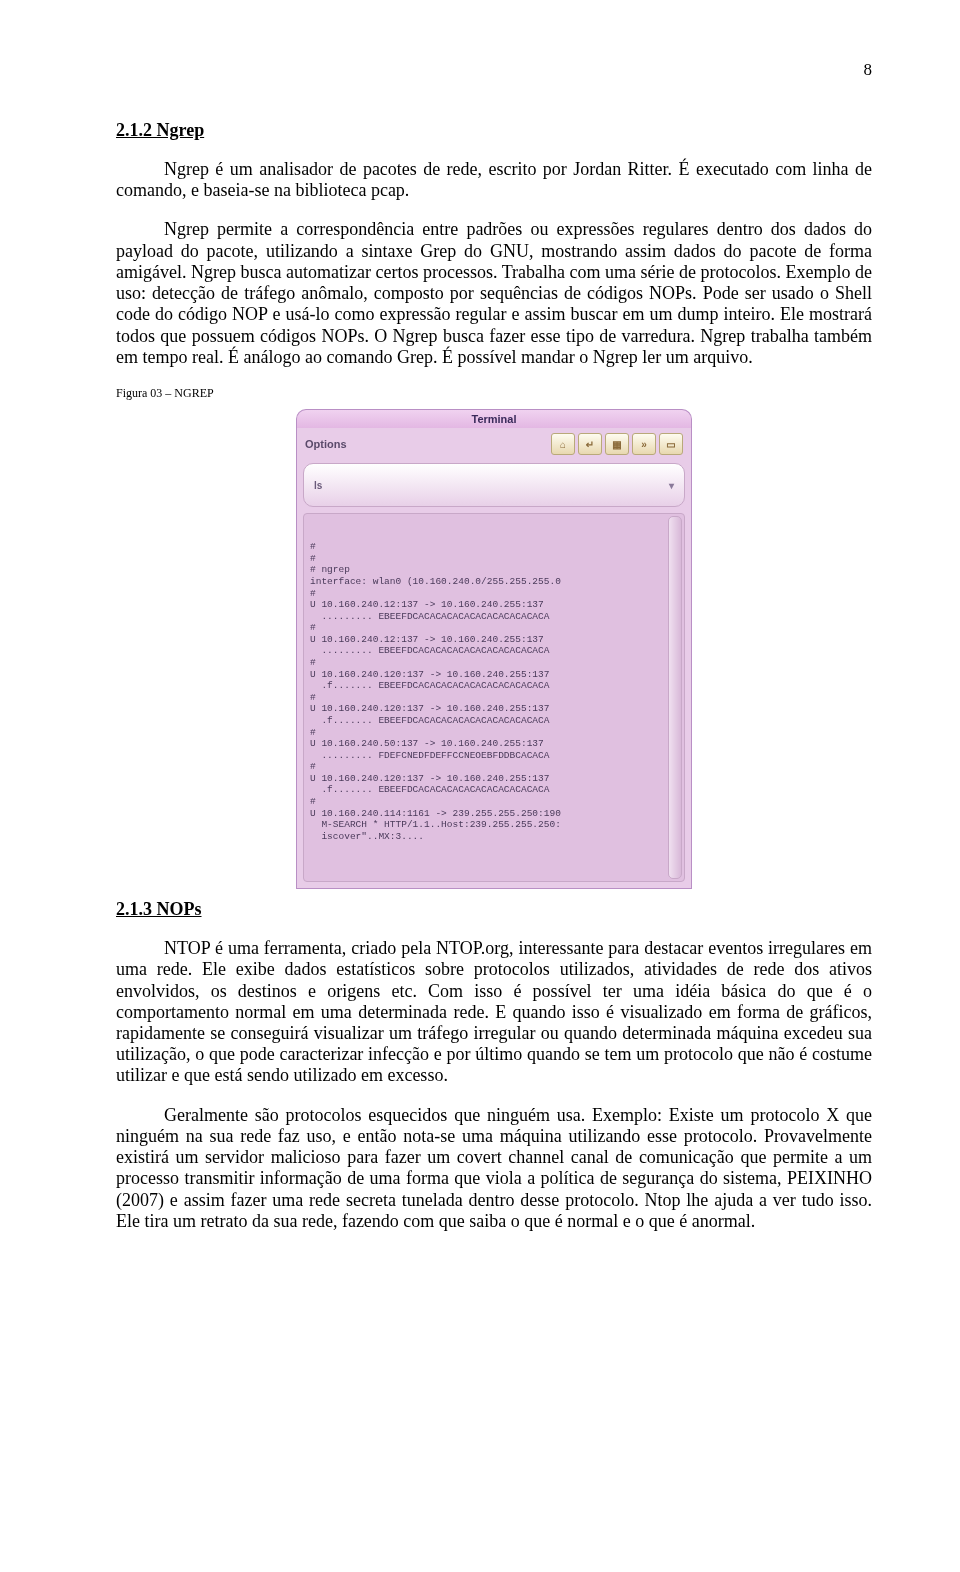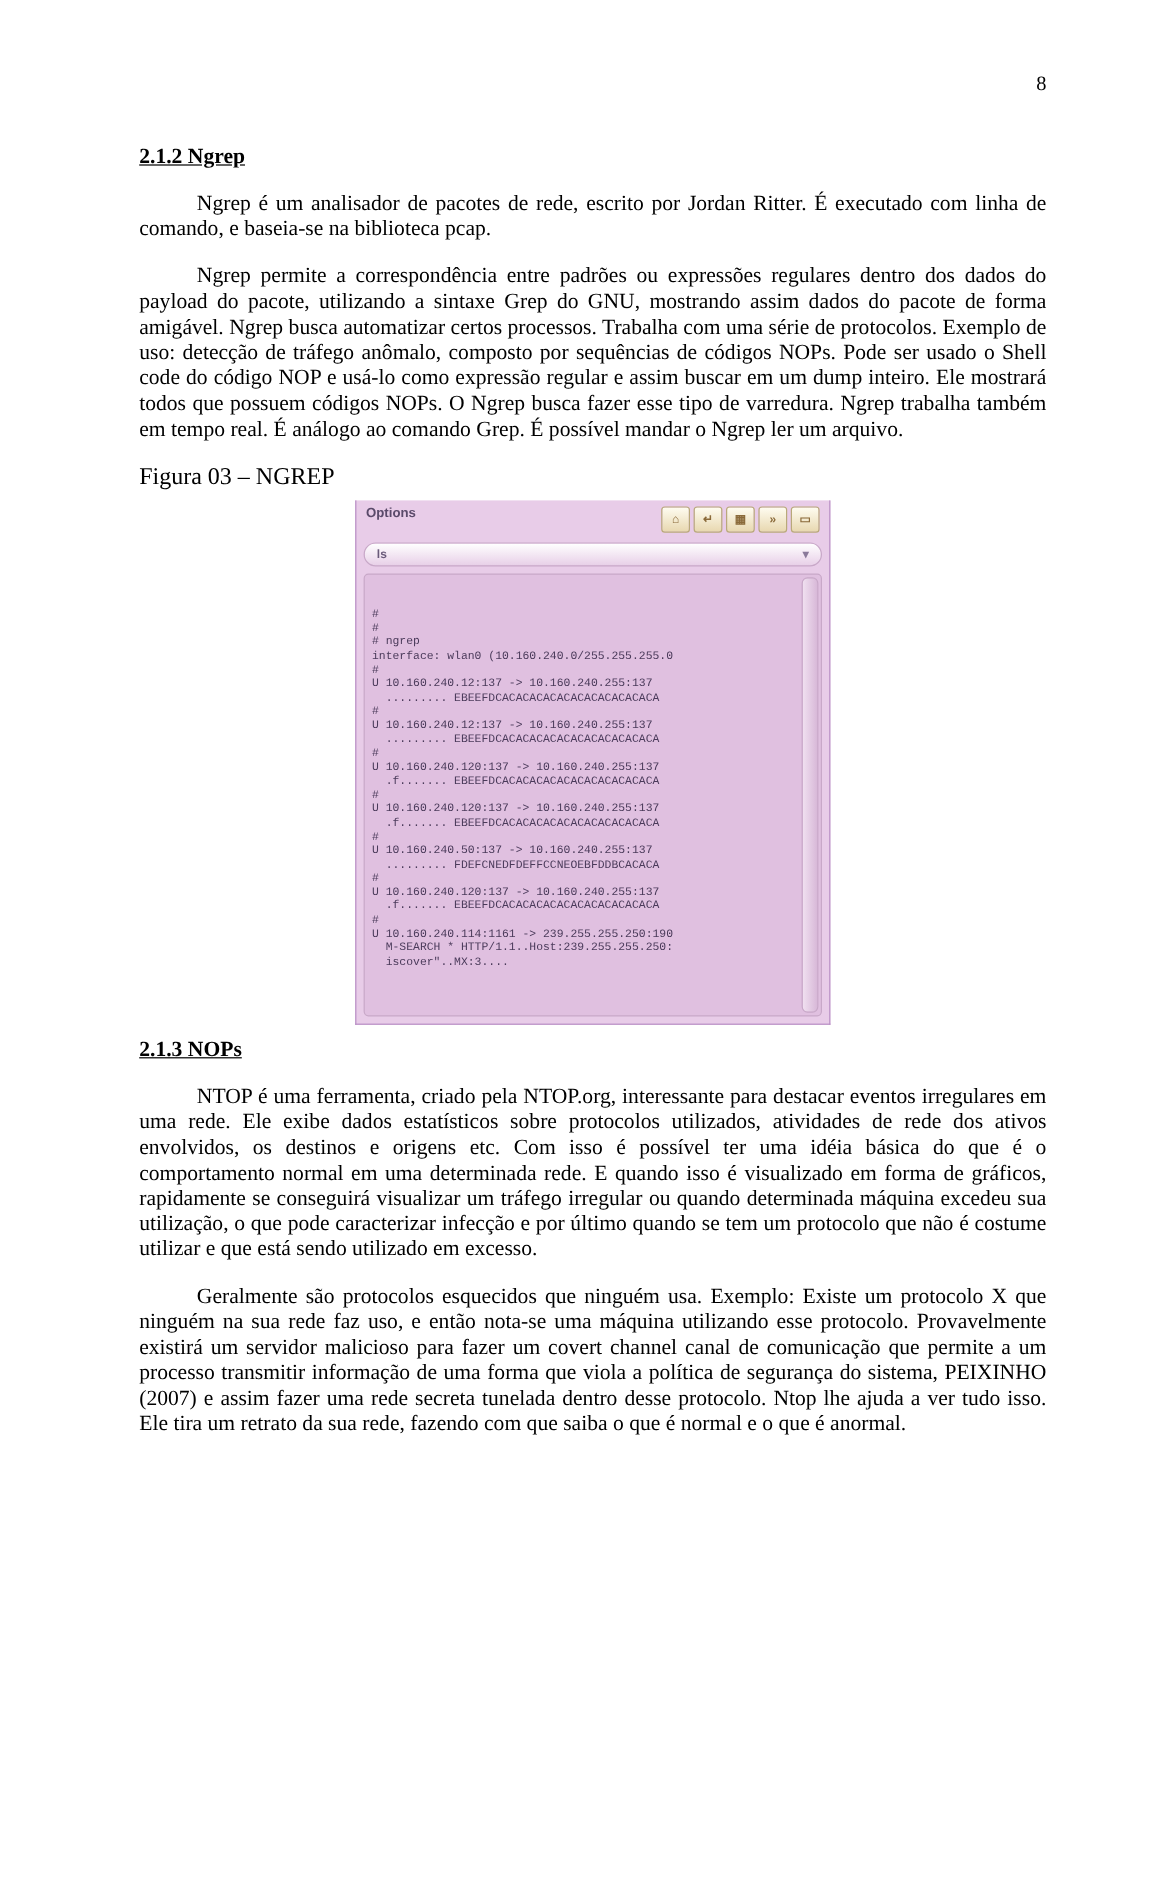--- a/index.html
+++ b/index.html
@@ -29,21 +29,21 @@
   .para {
     font-size: 18px;
     line-height: 1.18;
     text-align: justify;
     margin-bottom: 18px;
   }
   .para-indent {
     text-indent: 48px;
   }
   .fig-caption {
-    font-size: 20px;
+    font-size: 12px;
     margin: 6px 0 8px 0;
   }
   .source {
     font-size: 16px;
     margin: 14px 0 22px 0;
   }
 
   
   .terminal-wrap {
     width: 396px;
@@ -62,20 +62,21 @@
     border-bottom: none;
   }
   .term-body {
     background: #e8cce8;
     border: 1px solid #b98fc5;
     border-top: none;
     padding-bottom: 6px;
   }
   .term-toolbar {
     display: flex;
+    align-items: center;
     padding: 5px 8px;
     font-family: Verdana, sans-serif;
     font-size: 11px;
     font-weight: bold;
     color: #5a4a6a;
   }
   .term-toolbar .opt {
     flex: 1;
   }
   .term-toolbar .icn {
@@ -92,21 +93,21 @@
     color: #8a6a3a;
   }
   .term-pill {
     margin: 3px 6px 6px 6px;
     background: linear-gradient(#fff, #e8d0e8);
     border: 1px solid #c8a8c8;
     border-radius: 10px;
     height: 18px;
     display: flex;
     align-items: center;
-    padding: 0 10px;
+    padding: 12px 10px;
     font-family: Verdana, sans-serif;
     font-size: 10px;
     font-weight: bold;
     color: #6a5a7a;
     position: relative;
   }
   .term-pill::after {
     content: "▾";
     position: absolute;
     right: 10px;
@@ -145,20 +146,21 @@
   <div class="page-number">8</div>
 
   <div class="heading">2.1.2 Ngrep</div>
 
   <div class="para para-indent">Ngrep é um analisador de pacotes de rede, escrito por Jordan Ritter. É executado com linha de comando, e baseia-se na biblioteca pcap.</div>
   <div class="para para-indent">Ngrep permite a correspondência entre padrões ou expressões regulares dentro dos dados do payload do pacote, utilizando a sintaxe Grep do GNU, mostrando assim dados do pacote de forma amigável. Ngrep busca automatizar certos processos. Trabalha com uma série de protocolos. Exemplo de uso: detecção de tráfego anômalo, composto por sequências de códigos NOPs. Pode ser usado o Shell code do código NOP e usá-lo como expressão regular e assim buscar em um dump inteiro. Ele mostrará todos que possuem códigos NOPs. O Ngrep busca fazer esse tipo de varredura. Ngrep trabalha também em tempo real. É análogo ao comando Grep. É possível mandar o Ngrep ler um arquivo.</div>
 
   <div class="fig-caption">Figura 03 – NGREP</div>
 
   <div class="terminal-wrap">
+    <div class="term-titlebar">Terminal</div>
     <div class="term-body">
       <div class="term-toolbar">
         <span class="opt">Options</span>
         <span class="icn">⌂</span>
         <span class="icn">↵</span>
         <span class="icn">▦</span>
         <span class="icn">»</span>
         <span class="icn">▭</span>
       </div>
       <div class="term-pill">

